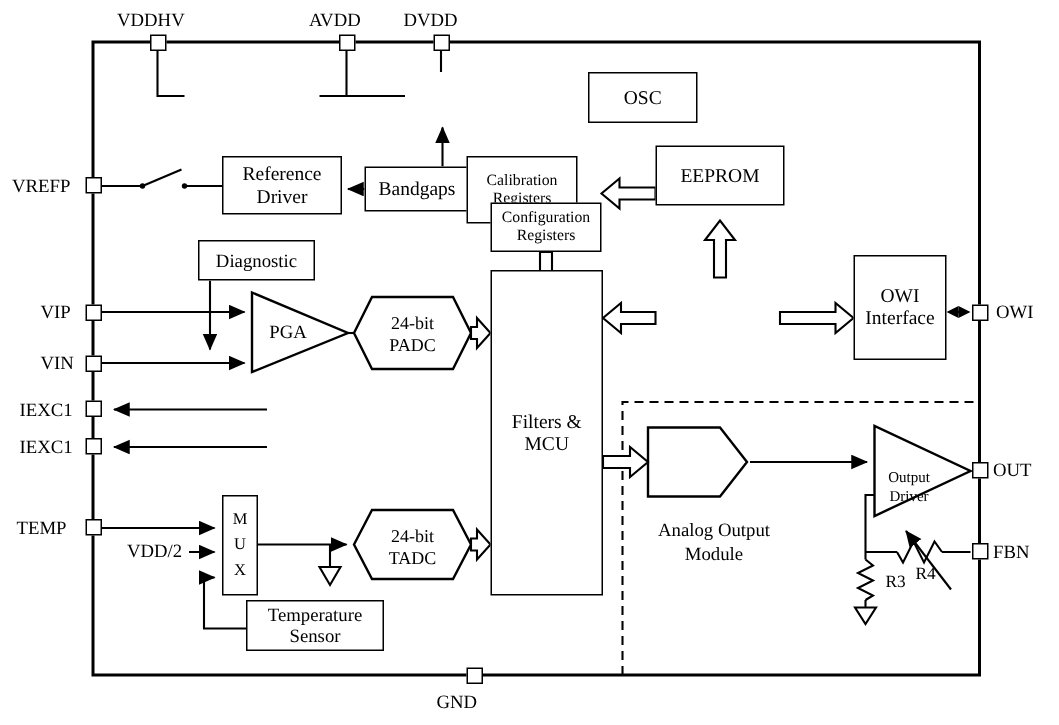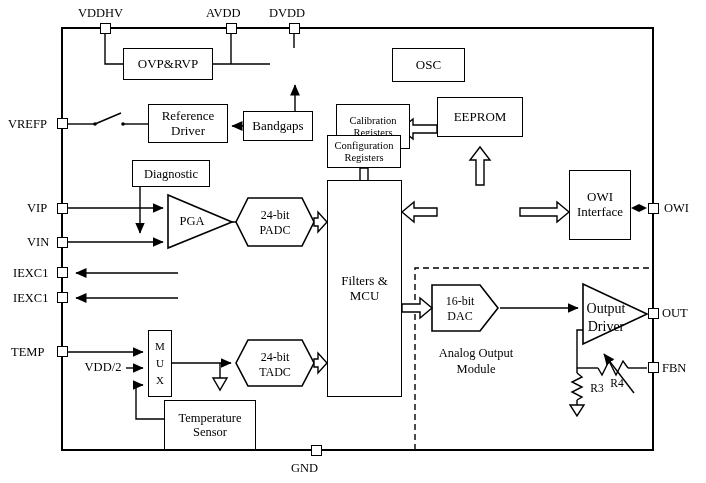--- a/index.html
+++ b/index.html
@@ -15,21 +15,21 @@
     display:flex; flex-direction:column; align-items:center; justify-content:center;
     text-align:center; font-size:13px; line-height:1.12;
   }
   .block.small { font-size:10.5px; }
   .block.mid { font-size:12.5px;text-align:right; }
   .block.mux { font-size:11px; line-height:1.55; }
   .lbl {
     position:absolute; z-index:3; text-align:center; font-size:12.5px; line-height:1.18;
   }
   .lbl.two { line-height:1.25; }
-  .lbl.tiny { font-size:14px; }
+  .lbl.tiny { font-size:10px;margin-top:13px; }
   .lbl.shape12 { font-size:12px; }
   .lbl.res { font-size:11.5px; text-align:center; }
   .pin {
     position:absolute; width:11px; height:11px; background:#fff;
     border:1.7px solid #000; z-index:4;
   }
   .pin-label { position:absolute; z-index:2; font-size:12.5px; text-align:left; white-space:nowrap; }
   .pin-label.center { text-align:left; }
 </style>
 </head>
@@ -106,34 +106,31 @@
       <path d="M631,208 L639,204 L639,212 Z"></path>
       <path d="M647,208 L639,204 L639,212 Z"></path>
     </g>
 
     <g fill="#000" stroke="none">
       <circle cx="95" cy="124" r="1.8"></circle>
       <circle cx="123" cy="124" r="1.8"></circle>
     </g>
   </svg>
 
-  <div class="block" style="left:123px;top:48px;width:90px;height:32px">
-    <span>OVP&amp;RVP</span>
-  </div>
   <div class="block" style="left:392px;top:48px;width:73px;height:34px">
     <span>OSC</span>
   </div>
   <div class="block" style="left:148px;top:104px;width:80px;height:39px">
     <span>Reference</span>
     <span>Driver</span>
   </div>
   <div class="block" style="left:243px;top:111px;width:70px;height:30px">
     <span>Bandgaps</span>
   </div>
-  <div class="block small" style="left:336px;top:104px;width:74px;height:45px">
+  <div class="block small" style="left:311px;top:104px;width:74px;height:45px">
     <span>Calibration</span>
     <span>Registers</span>
   </div>
   <div class="block small" style="left:327px;top:135px;width:74px;height:33px">
     <span>Configuration</span>
     <span>Registers</span>
   </div>
   <div class="block" style="left:437px;top:97px;width:86px;height:40px">
     <span>EEPROM</span>
   </div>
@@ -146,37 +143,33 @@
   </div>
   <div class="block" style="left:569px;top:170px;width:62px;height:70px">
     <span>OWI</span>
     <span>Interface</span>
   </div>
   <div class="block mux" style="left:148px;top:330px;width:24px;height:67px">
     <span>M</span>
     <span>U</span>
     <span>X</span>
   </div>
-  <div class="block mid" style="left:164px;top:400px;width:92px;height:50px">
+  <div class="block mid" style="left:164px;top:400px;width:92px;height:34px">
     <span>Temperature</span>
     <span>Sensor</span>
   </div>
 
   <div class="lbl" style="left:170px;top:214px;width:44px">PGA</div>
   <div class="lbl two shape12" style="left:245px;top:208px;width:60px">
     <div>24-bit</div>
     <div>PADC</div>
   </div>
   <div class="lbl two shape12" style="left:245px;top:350px;width:60px">
     <div>24-bit</div>
     <div>TADC</div>
-  </div>
-  <div class="lbl two shape12" style="left:434px;top:294px;width:52px">
-    <div>16-bit</div>
-    <div>DAC</div>
   </div>
   <div class="lbl two tiny" style="left:585px;top:300px;width:42px">
     <div>Output</div>
     <div>Driver</div>
   </div>
   <div class="lbl two" style="left:424px;top:346px;width:104px">
     <div>Analog Output</div>
     <div>Module</div>
   </div>
   <div class="lbl" style="left:82px;top:360px;width:42px">VDD/2</div>

